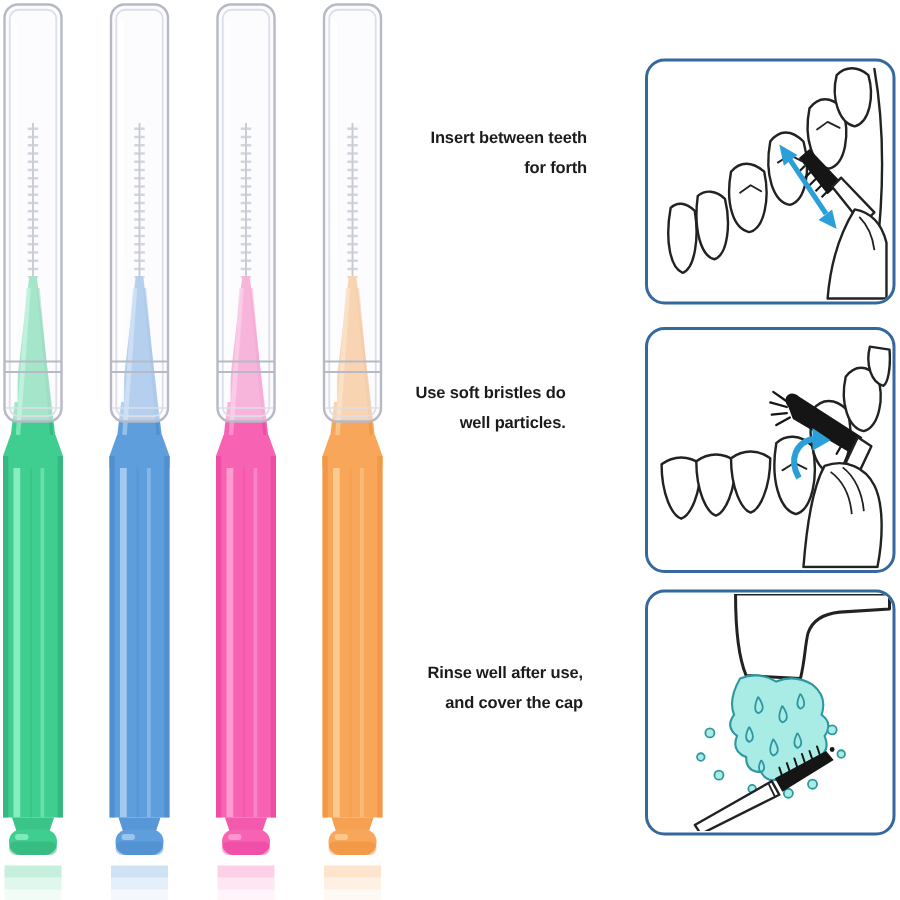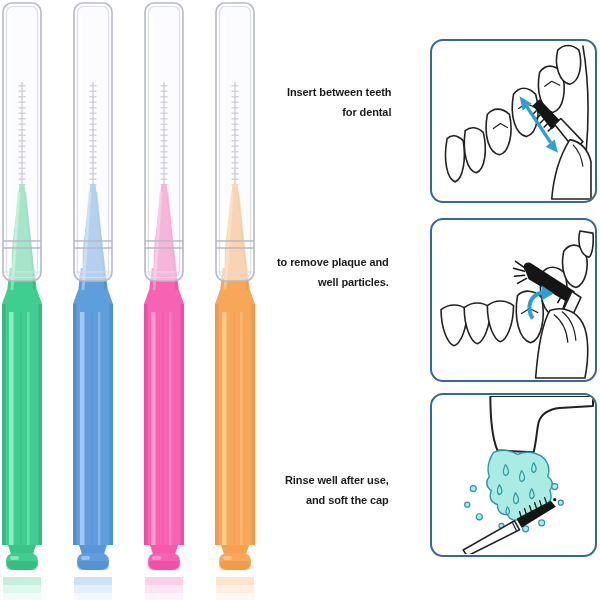--- a/index.html
+++ b/index.html
@@ -168,21 +168,21 @@
 
     <rect x="5" y="577" width="38" height="8" fill="#f8a75a" opacity="0.30"></rect>
     <rect x="5" y="585" width="38" height="8" fill="#f8a75a" opacity="0.16"></rect>
     <rect x="5" y="593" width="38" height="7" fill="#f8a75a" opacity="0.07"></rect>
   </svg>
       </div>
     </div>
 
   <div class="step-text" style="left:287px;top:83px">
     <div>Insert between teeth</div>
-    <div>for dental</div>
+    <div>for forth</div>
   </div>
   <div class="panel" style="top:39px">
     <svg viewBox="0 0 160 157">
       <g fill="#fff" stroke="#222" stroke-width="1.6" stroke-linejoin="round" stroke-linecap="round">
         <path d="M149,4 C156,44 156,94 147,152" fill="none"></path>
         <path d="M14,96 C10,118 14,136 22,139 C30,136 33,116 30,98 C24,92 18,92 14,96 Z"></path>
         <path d="M32,88 C29,110 34,128 43,130 C52,127 54,106 50,90 C44,84 37,84 32,88 Z"></path>
         <path d="M54,72 C50,94 56,110 66,112 C76,110 80,90 76,72 C68,65 60,65 54,72 Z"></path>
         <path d="M80,52 C76,74 82,92 93,94 C104,91 107,70 102,52 C94,44 86,44 80,52 Z"></path>
         <path d="M106,30 C102,50 108,68 119,70 C130,67 133,47 128,30 C120,22 112,22 106,30 Z"></path>
@@ -208,21 +208,21 @@
 
       <g>
         <line x1="93" y1="64" x2="117" y2="100" stroke-width="3.4" stroke="#2b9fd8"></line>
         <polygon points="86,54 89,68 98,61" fill="#2b9fd8"></polygon>
         <polygon points="124,110 112,104 121,97" fill="#2b9fd8"></polygon>
       </g>
     </svg>
   </div>
 
   <div class="step-text" style="left:277px;top:253px">
-    <div>to remove plaque and</div>
+    <div>Use soft bristles do</div>
     <div>well particles.</div>
   </div>
   <div class="panel" style="top:218px">
     <svg viewBox="0 0 160 157">
       <g fill="#fff" stroke="#222" stroke-width="1.6" stroke-linejoin="round" stroke-linecap="round">
         <path d="M8,88 C8,108 15,122 21,124 C27,122 34,108 34,88 C26,82 16,82 8,88 Z"></path>
         <path d="M31,86 C31,106 38,120 44,122 C50,120 57,106 57,86 C49,80 39,80 31,86 Z"></path>
         <path d="M54,84 C54,104 61,118 67,120 C73,118 80,104 80,84 C72,78 62,78 54,84 Z"></path>
         <path d="M84,74 C80,98 86,118 97,121 C108,118 112,96 108,76 C100,68 90,68 84,74 Z"></path>
         <path d="M108,52 C104,74 110,92 121,94 C132,91 136,70 131,52 C123,44 114,44 108,52 Z"></path>
@@ -249,23 +249,23 @@
         <path d="M128,90 C136,96 141,107 142,119" fill="none" stroke-width="1.2"></path>
       </g>
 
       <g fill="none">
         <path d="M99,97 C92,85 97,73 109,71" stroke-width="4" stroke="#2b9fd8"></path>
         <polygon points="120,72 108,64 108,79" fill="#2b9fd8"></polygon>
       </g>
     </svg>
   </div>
 
-  <div class="step-text" style="left:285px;top:471px">
+  <div class="step-text" style="left:285px;top:440px">
     <div>Rinse well after use,</div>
-    <div>and soft the cap</div>
+    <div>and cover the cap</div>
   </div>
   <div class="panel" style="top:393px">
     <svg viewBox="0 0 160 157">
 
       <path d="M57,0 C57,26 59,42 64,54 L100,56 C103,44 103,34 105,26 C108,17 116,13 126,12 L159,10 L159,0 Z" fill="#fff" stroke="#222" stroke-width="2" stroke-linejoin="round"></path>
 
       <g>
         <path d="M60,56 Q52,70 56,80 Q50,88 58,94 Q54,104 64,108 Q64,118 74,118 Q78,126 88,122 Q96,126 102,118 Q112,118 112,108 Q120,104 116,94 Q122,86 114,80 Q118,68 108,60 Q96,53 84,58 Q72,51 60,56 Z" stroke-width="1.4" fill="#a9ece6" stroke="#2d98a0"></path>
         <g fill="none" stroke-width="1.2" stroke="#2d98a0">
           <path d="M72,68 q-4,9 0,11 q6,-2 0,-11"></path>

